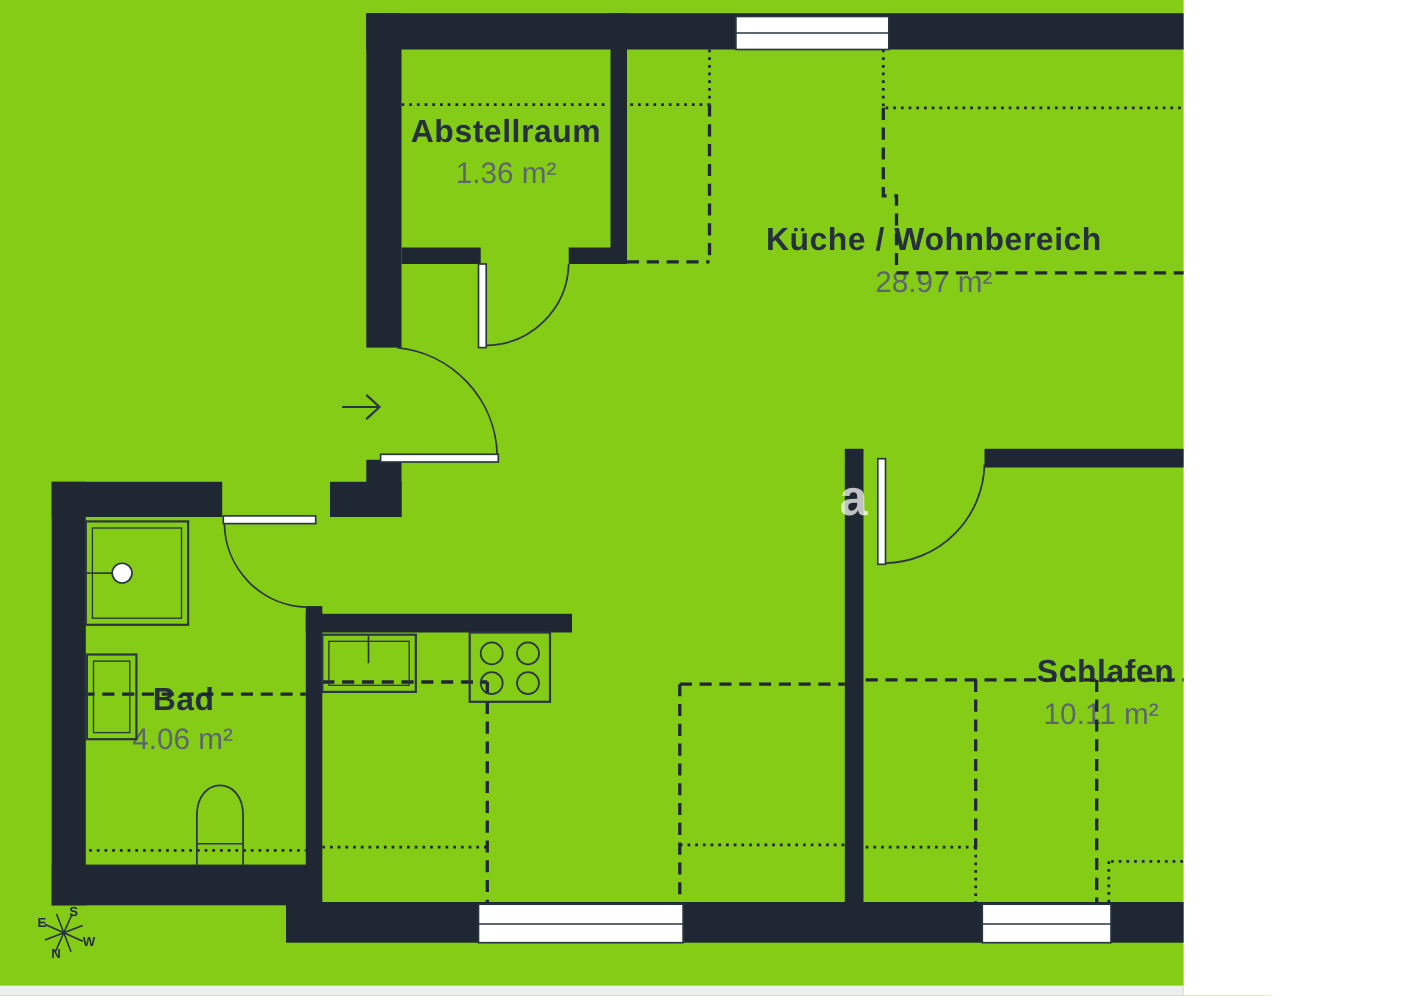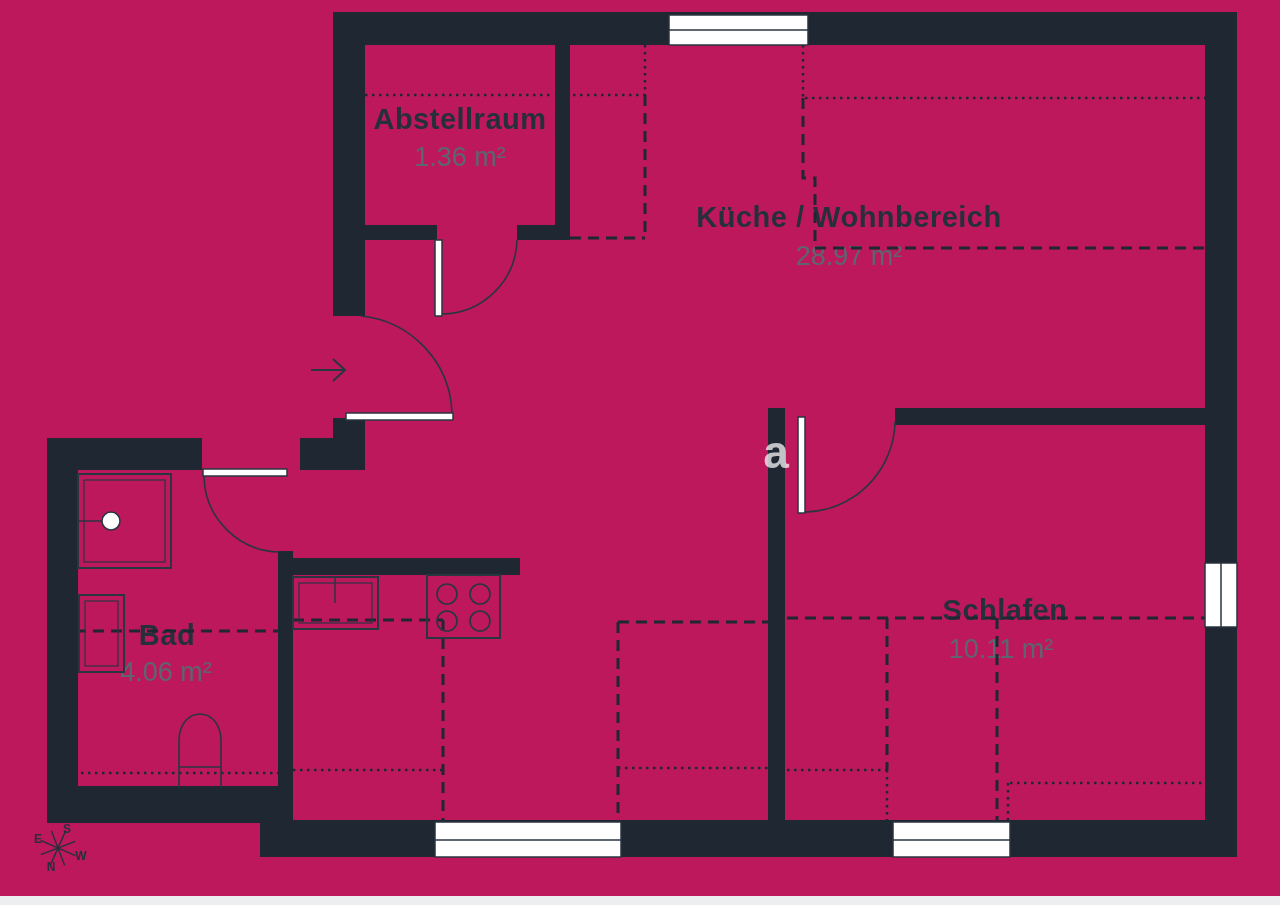--- a/index.html
+++ b/index.html
@@ -1,16 +1,16 @@
 <!DOCTYPE html>
 <html><head>
 <meta charset="utf-8">
 <style>
   html,body{margin:0;padding:0;background:#ffffff;}
-  .stage{position:relative;width:1280px;height:905px;background:#be185d;overflow:hidden;
+  .stage{position:relative;width:1076px;height:905px;background:#84cc16;overflow:hidden;
          font-family:"Liberation Sans",sans-serif;}
   svg{display:block}
   text{font-family:"Liberation Sans","DejaVu Sans",sans-serif;}
   .room-name{font-size:29px;font-weight:700;fill:#26303D;letter-spacing:.5px;}
   .room-area{font-size:27px;font-weight:400;fill:#5C6670;}
   .compass-letter{font-size:12px;font-weight:700;fill:#26303D;}
   .watermark{font-size:46px;font-weight:700;fill:rgba(255,255,255,0.72);}
 </style>
 </head>
 <body>

